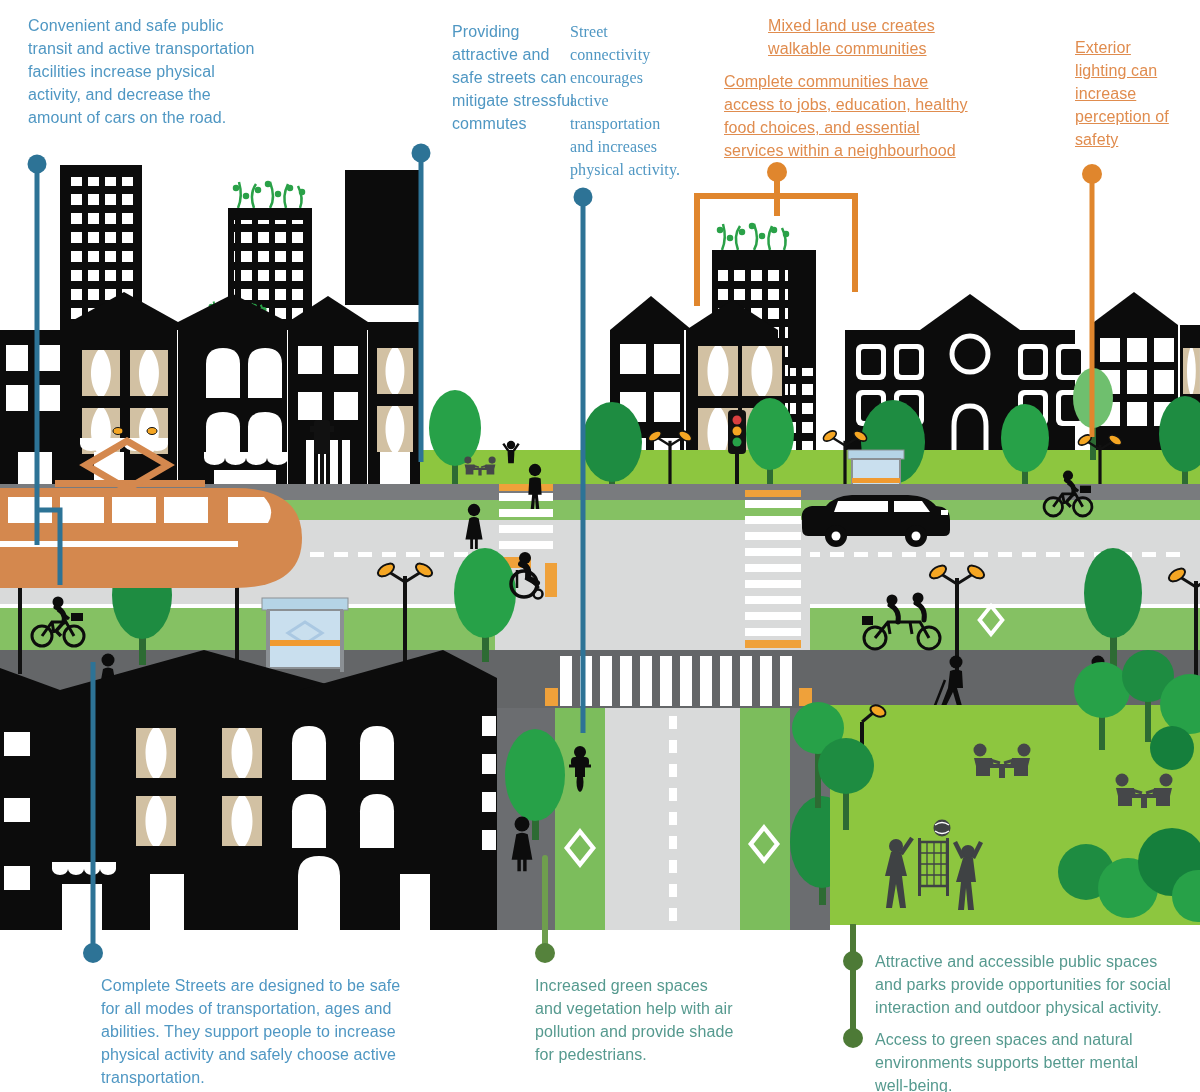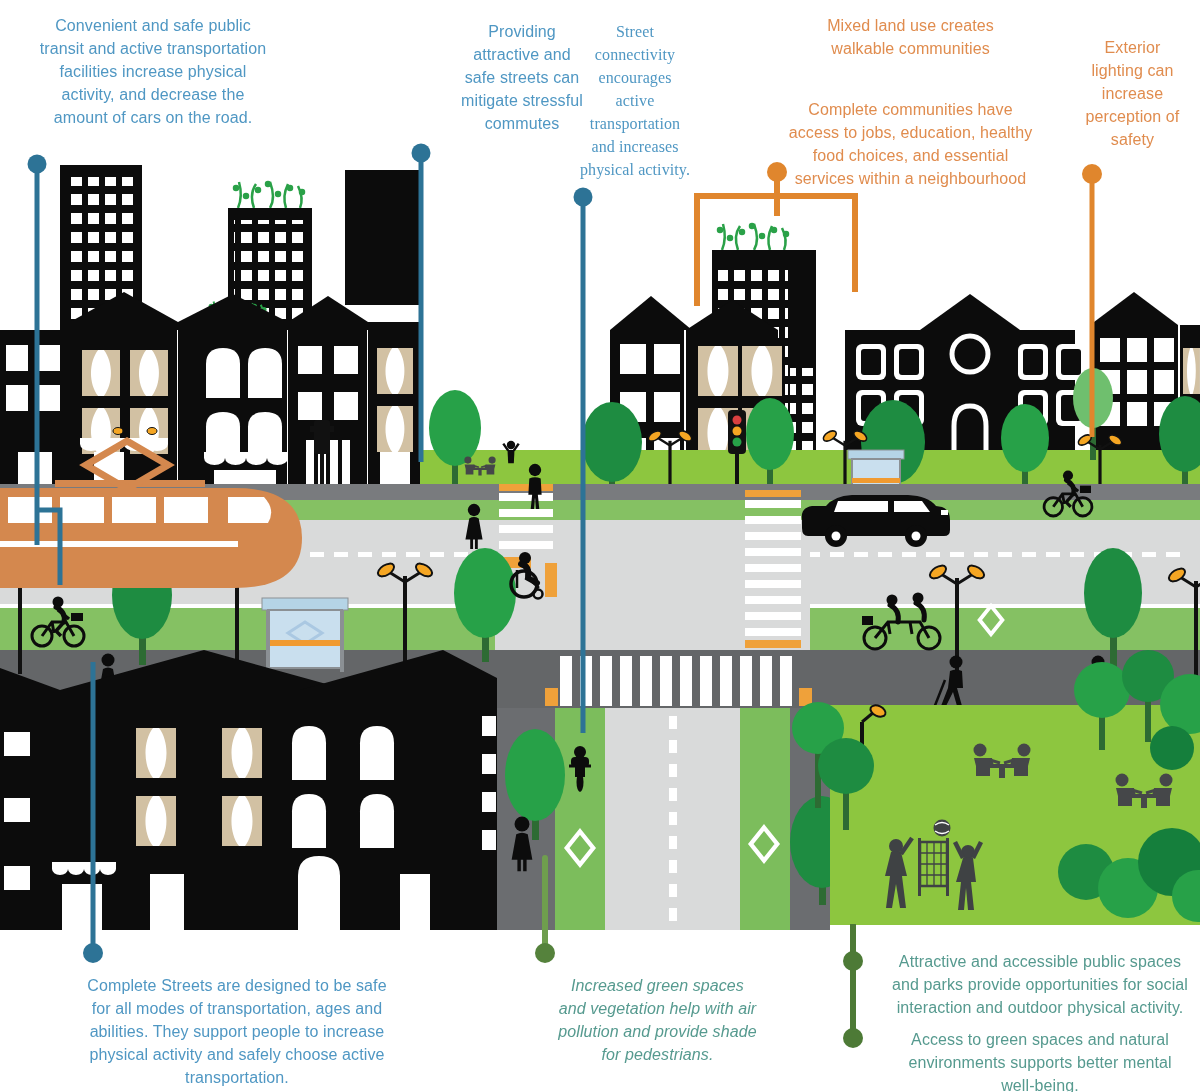--- a/index.html
+++ b/index.html
@@ -7,24 +7,23 @@
     width:1200px;height:1092px;position:relative;overflow:hidden;
     background:#ffffff;
     font-family:"Liberation Sans", sans-serif;
   }
   #scene{position:absolute;left:0;top:0;}
   .ann{
     position:absolute;
     font-size:16px;line-height:23px;
     white-space:pre-line;
     letter-spacing:.1px;
-    text-align:center;
   }
   .ann.blue{color:var(--blue_text,#4f97c3);}
-  .ann.orange{color:var(--orange_text,#e08c4e);}
+  .ann.orange{color:var(--orange_text,#e08c4e);text-decoration:underline;}
   .ann.teal{color:var(--teal_text,#569a8f);}
 </style>
 </head>
 <body>
 
 <svg id="scene" width="1200" height="1092" viewBox="0 0 1200 1092" xmlns="http://www.w3.org/2000/svg">
   <defs>
     <pattern id="wg" width="17" height="19" patternUnits="userSpaceOnUse">
       <rect width="17" height="19" fill="#0c0c0c"></rect>
         <rect x="3" y="4" width="11" height="11" fill="#fff"></rect>
@@ -576,35 +575,35 @@
 commutes</div>
 <div class="ann blue" style="left:570px; top:20px;  width:130px;font-family:Liberation Serif, serif;">Street
 connectivity
 encourages
 active
 transportation
 and increases
 physical activity.</div>
 <div class="ann orange" style="left:768px; top:14px;  width:285px;">Mixed land use creates
 walkable communities</div>
-<div class="ann orange" style="left:768px; top:70px;  width:285px;margin-top:28px;">Complete communities have
+<div class="ann orange" style="left:724px; top:70px;  width:285px;">Complete communities have
 access to jobs, education, healthy
 food choices, and essential
 services within a neighbourhood</div>
 <div class="ann orange" style="left:1075px;top:36px;  width:115px;">Exterior
 lighting can
 increase
 perception of
 safety</div>
-<div class="ann blue" style="left:67px;  top:974px; width:340px;">Complete Streets are designed to be safe
+<div class="ann blue" style="left:101px;  top:974px; width:340px;">Complete Streets are designed to be safe
 for all modes of transportation, ages and
 abilities. They support people to increase
 physical activity and safely choose active
 transportation.</div>
-<div class="ann teal" style="left:535px; top:974px; width:245px;font-style:italic;">Increased green spaces
+<div class="ann teal" style="left:535px; top:974px; width:245px;">Increased green spaces
 and vegetation help with air
 pollution and provide shade
 for pedestrians.</div>
 <div class="ann teal" style="left:875px; top:950px; width:330px;">Attractive and accessible public spaces
 and parks provide opportunities for social
 interaction and outdoor physical activity.</div>
 <div class="ann teal" style="left:875px; top:1028px;width:330px;">Access to green spaces and natural
 environments supports better mental
 well-being.</div>
 

